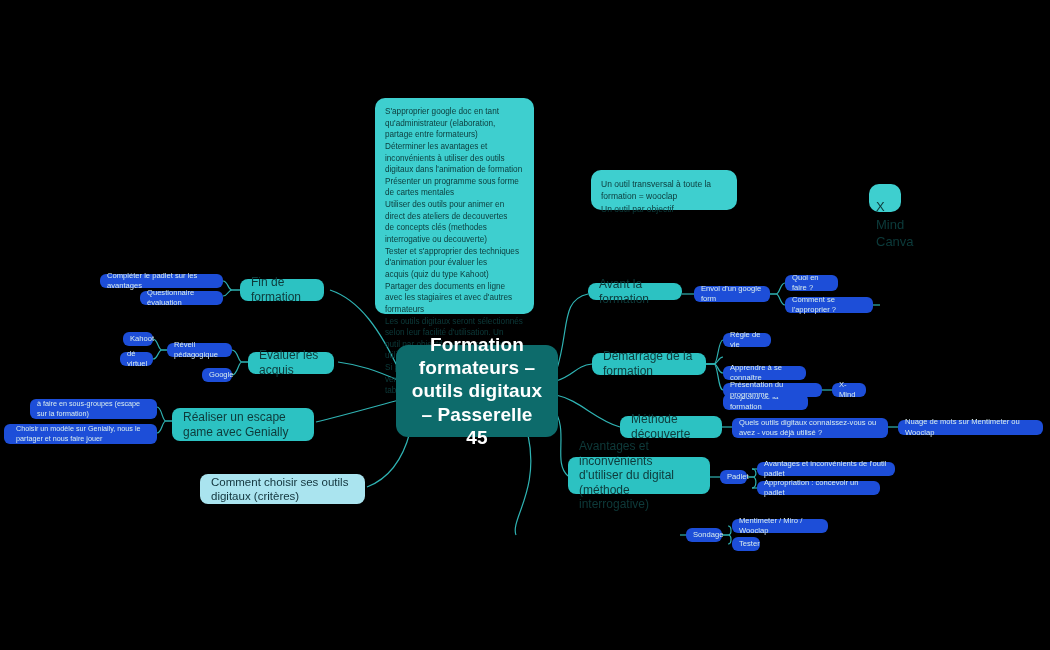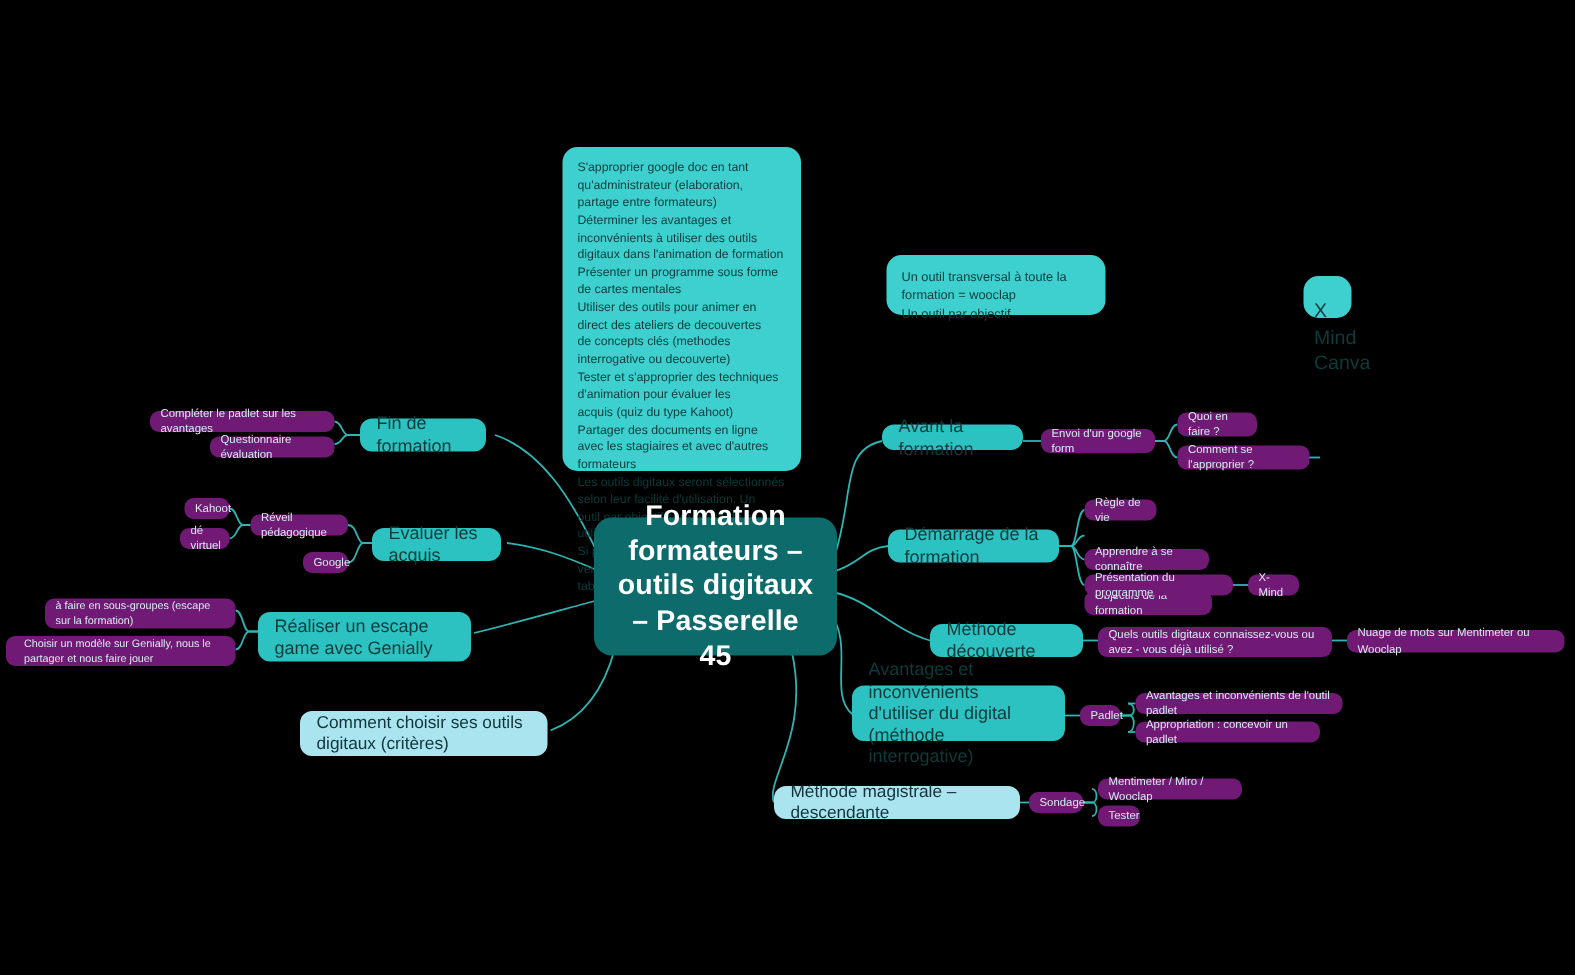--- a/index.html
+++ b/index.html
@@ -57,21 +57,21 @@
   .branch-blue{
     background:#aae4ef;
     color:#12343c;
     font-size:11.5px;
     padding:7px 11px;
     border-radius:8px;
   }
   .branch-teal.multiline,.branch-blue.multiline{align-items:center;}
   
   .sub{
-    background:#701a75;
+    background:#1d4ed8;
     color:#d8ecee;
     font-size:7.6px;
     padding:5px 7px;
     border-radius:6px;
     line-height:1.35;
   }
   .sub.xs{font-size:7.2px;}
   .attach{
     margin-left:6px;
     color:#9fb9bc;
@@ -175,21 +175,20 @@
 
   <div class="node branch-teal" style="left:620px;top:416px;width:102px;height:22px;">Méthode découverte</div>
   <div class="node sub" style="left:732px;top:418px;width:156px;height:20px;">Quels outils digitaux connaissez-vous ou avez - vous déjà utilisé ?</div>
   <div class="node sub" style="left:898px;top:420px;width:145px;height:15px;">Nuage de mots sur Mentimeter ou Wooclap</div>
 
   <div class="node branch-teal multiline" style="left:568px;top:457px;width:142px;height:37px;">Avantages et inconvénients d'utiliser du digital (méthode interrogative)</div>
   <div class="node sub" style="left:720px;top:470px;width:27px;height:14px;">Padlet</div>
   <div class="node sub" style="left:757px;top:462px;width:138px;height:14px;">Avantages et inconvénients de l'outil padlet</div>
   <div class="node sub" style="left:757px;top:481px;width:123px;height:14px;">Appropriation : concevoir un padlet</div>
 
-  <div class="node branch-blue" style="left:516px;top:524px;width:164px;height:22px;">Méthode magistrale – descendante</div>
   <div class="node sub" style="left:686px;top:528px;width:36px;height:14px;">Sondage</div>
   <div class="node sub" style="left:732px;top:519px;width:96px;height:14px;">Mentimeter / Miro / Wooclap</div>
   <div class="node sub" style="left:732px;top:537px;width:28px;height:14px;">Tester</div>
 
   <div class="node branch-teal" style="left:240px;top:279px;width:84px;height:22px;">Fin de formation</div>
   <div class="node sub" style="left:100px;top:274px;width:123px;height:14px;">Compléter le padlet sur les avantages</div>
   <div class="node sub" style="left:140px;top:291px;width:83px;height:14px;">Questionnaire évaluation</div>
 
   <div class="node branch-teal" style="left:248px;top:352px;width:86px;height:22px;">Evaluer les acquis</div>
   <div class="node sub" style="left:167px;top:343px;width:65px;height:14px;">Réveil pédagogique</div>

